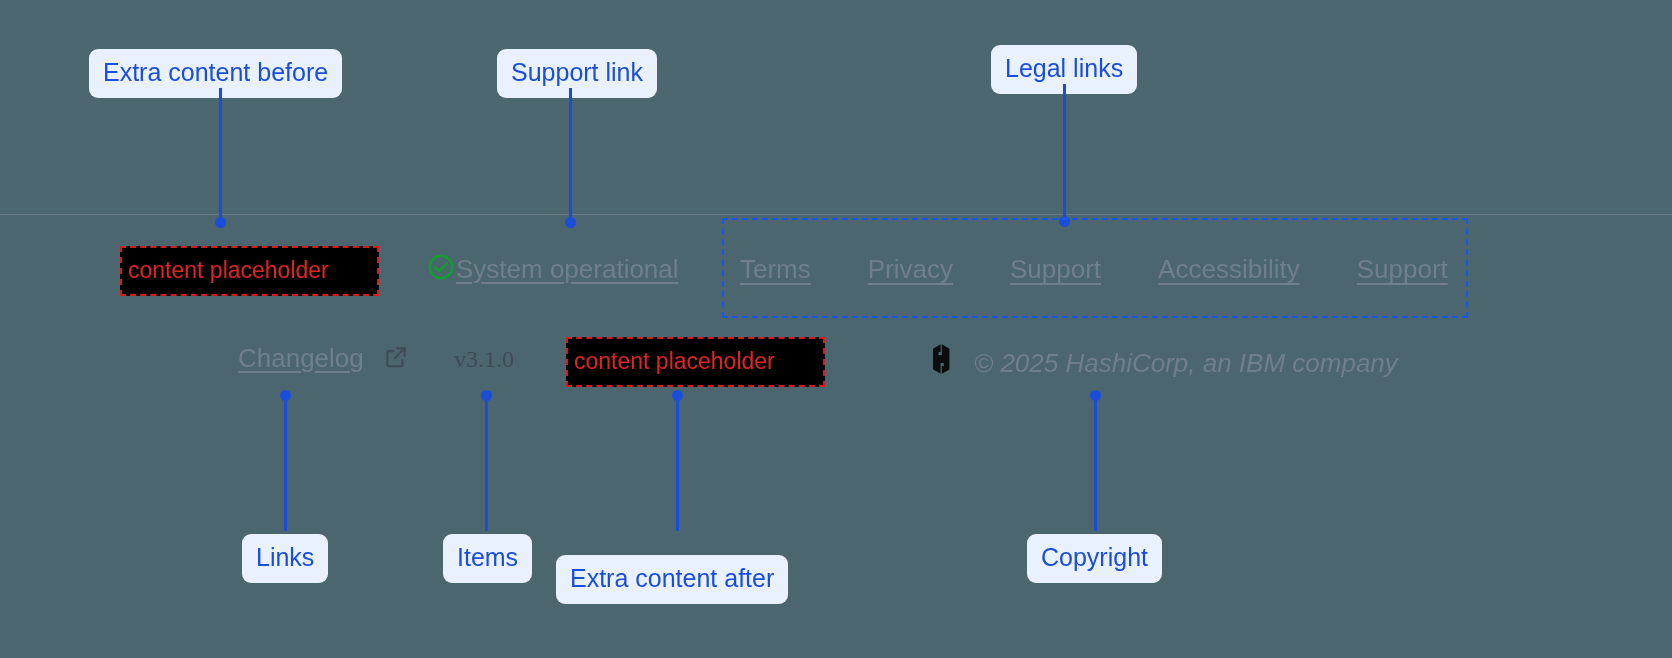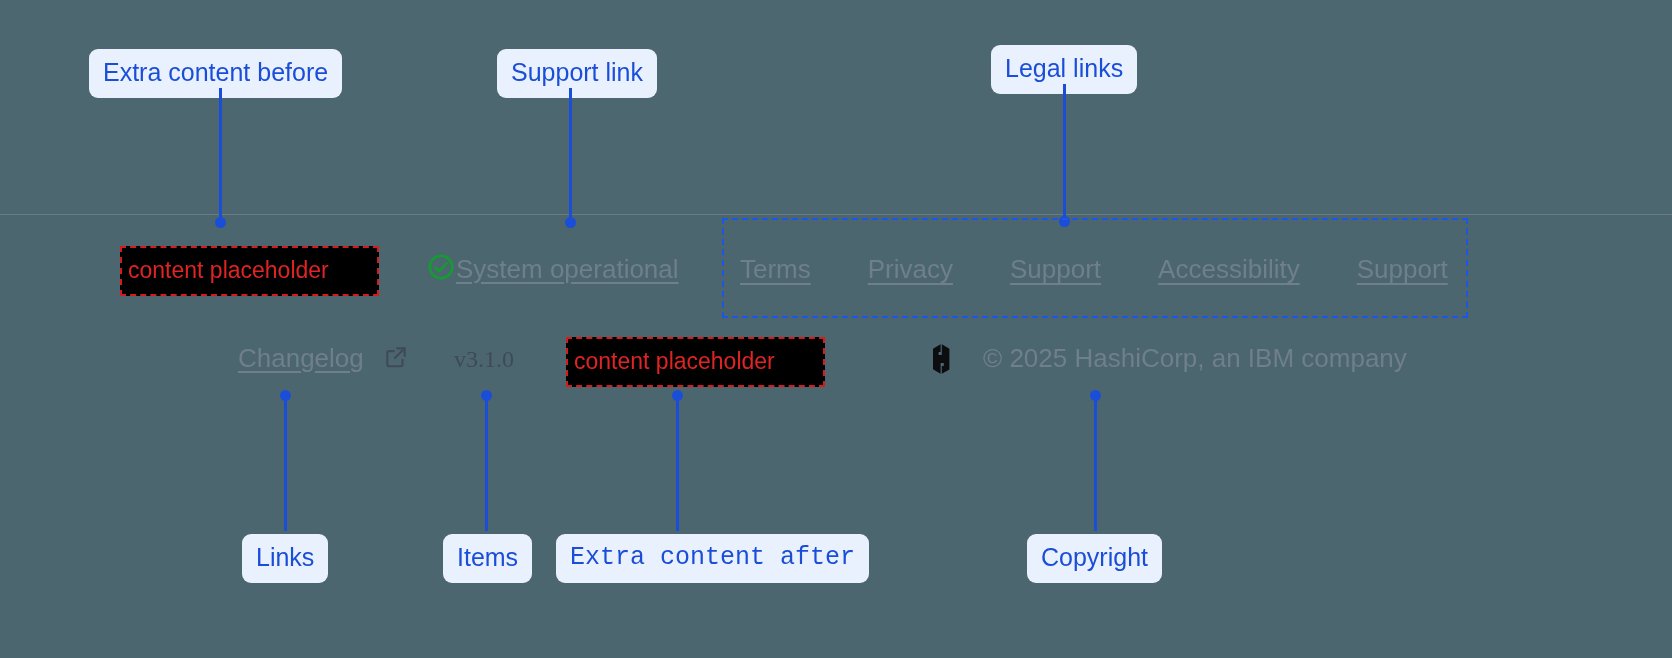--- a/index.html
+++ b/index.html
@@ -139,22 +139,23 @@
   .version-text {
     position: absolute;
     color: #3f4b54;
     font-size: 24px;
     white-space: nowrap;
   }
 
   .copyright-row {
     position: absolute;
     display: flex;
-    align-items: flex-start;
-    gap: 23px;
+    align-items: flex-end;
+    gap: 14px;
+    font-style: italic;
   }
   .copyright-text {
     color: #6f7f8b;
     font-size: 26px;
     white-space: nowrap;
   }
 </style>
 </head>
 <body>
 
@@ -225,19 +226,19 @@
   <div class="leader-dot" style="left:280px; top:390px;"></div>
   <div class="leader" style="left:284px; top:395px; height:136px;"></div>
   <div class="callout" style="left:242px; top:534px;">Links</div>
 
   <div class="leader-dot" style="left:481px; top:390px;"></div>
   <div class="leader" style="left:485px; top:395px; height:136px;"></div>
   <div class="callout" style="left:443px; top:534px;">Items</div>
 
   <div class="leader-dot" style="left:672px; top:390px;"></div>
   <div class="leader" style="left:676px; top:395px; height:136px;"></div>
-  <div class="callout" style="left:556px; top:534px;font-family:Liberation Mono, monospace;">Extra content after</div>
+  <div class="callout" style="left:556px; top:555px;">Extra content after</div>
 
   <div class="leader-dot" style="left:1090px; top:390px;"></div>
   <div class="leader" style="left:1094px; top:395px; height:136px;"></div>
   <div class="callout" style="left:1027px; top:534px;">Copyright</div>
 
 </div>
 
 </body></html>

